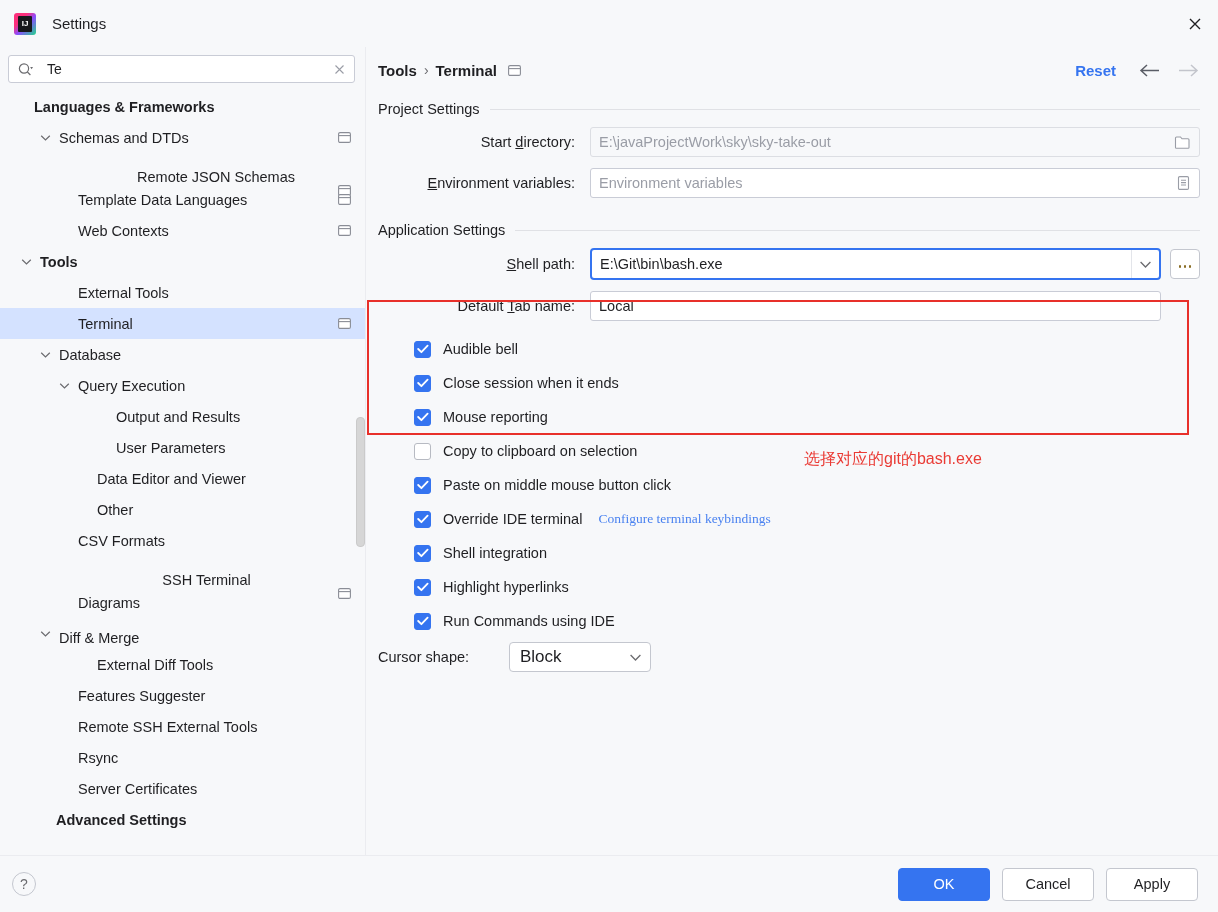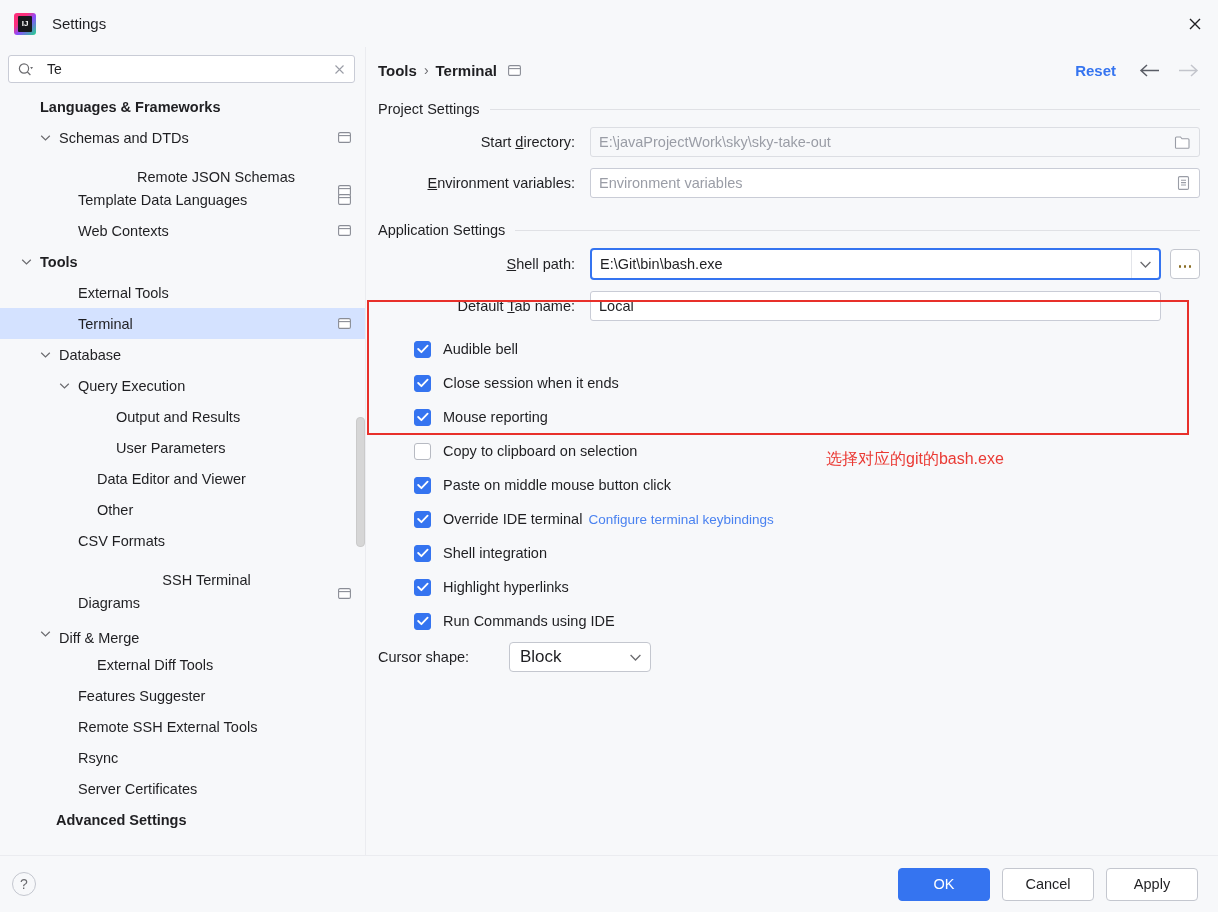--- a/index.html
+++ b/index.html
@@ -297,21 +297,21 @@
   .cbox {
     width: 17px; height: 17px;
     flex: 0 0 auto;
     border-radius: 3px;
     display: flex; align-items: center; justify-content: center;
     cursor: default;
   }
   .cbox.on { background: #3574f0; border: 1px solid #3574f0; }
   .cbox.off { background: #fff; border: 1px solid #b7bac2; }
   .cb-label { margin-left: 12px; font-size: 14.5px; color: #1f1f22; }
-  .cb-link { margin-left: 6px; font-size: 13.5px; color: #4a82f0; cursor: default; }
+  .cb-link { margin-left: 16px; font-size: 13.5px; color: #4a82f0; cursor: default; font-family: Liberation Serif, serif; }
 
   .cursor-row {
     display: flex;
     align-items: center;
     margin-top: 4px;
   }
   .cursor-label {
     width: 131px;
     flex: 0 0 131px;
     padding-left: 0;
@@ -397,21 +397,21 @@
             <svg width="13" height="13" viewBox="0 0 13 13">
                 <path d="M2.5 2.5 L10.5 10.5 M10.5 2.5 L2.5 10.5" stroke="#9a9da6" stroke-width="1.1" fill="none"></path>
               </svg>
           </span>
         </div>
       </div>
 
       <div class="tree" id="tree">
           <div class="tree-row" style="padding-left: 18px;">
             <span class="tree-arrow empty"></span>
-            <span class="tree-label bold" style="margin-left: 6px;">Languages &amp; Frameworks</span>
+            <span class="tree-label bold" style="">Languages &amp; Frameworks</span>
           </div>
           <div class="tree-row" style="padding-left: 37px;">
             <span class="tree-arrow">
               <svg width="11" height="8" viewBox="0 0 11 8">
                 <path d="M1.2 1.8 L5.5 6 L9.8 1.8" stroke="#6b6b6f" stroke-width="1.2" fill="none"></path>
               </svg>
             </span>
             <span class="tree-label" style="margin-left: 6px;">Schemas and DTDs</span>
             <span class="tree-badge">
               <svg width="13" height="11" viewBox="0 0 13 11">
@@ -759,21 +759,21 @@
               <svg width="13" height="9" viewBox="0 0 13 9">
                   <path d="M1.6 2 L6.5 7 L11.4 2" stroke="#6b6b6f" stroke-width="1.3" fill="none"></path>
                 </svg>
             </span>
           </div>
         </div>
 
       </div>
 
       <div class="redbox" style="left:1px; top:253px; width:822px; height:135px;"></div>
-      <div class="red-note" style="left:460px; top:402px;">选择对应的git的bash.exe</div>
+      <div class="red-note" style="left:438px; top:402px;">选择对应的git的bash.exe</div>
     </div>
   </div>
 
   <div class="footer">
     <div class="help-btn">?</div>
     <div class="footer-btns">
       <div class="btn primary">OK</div>
       <div class="btn normal">Cancel</div>
       <div class="btn normal">Apply</div>
     </div>

